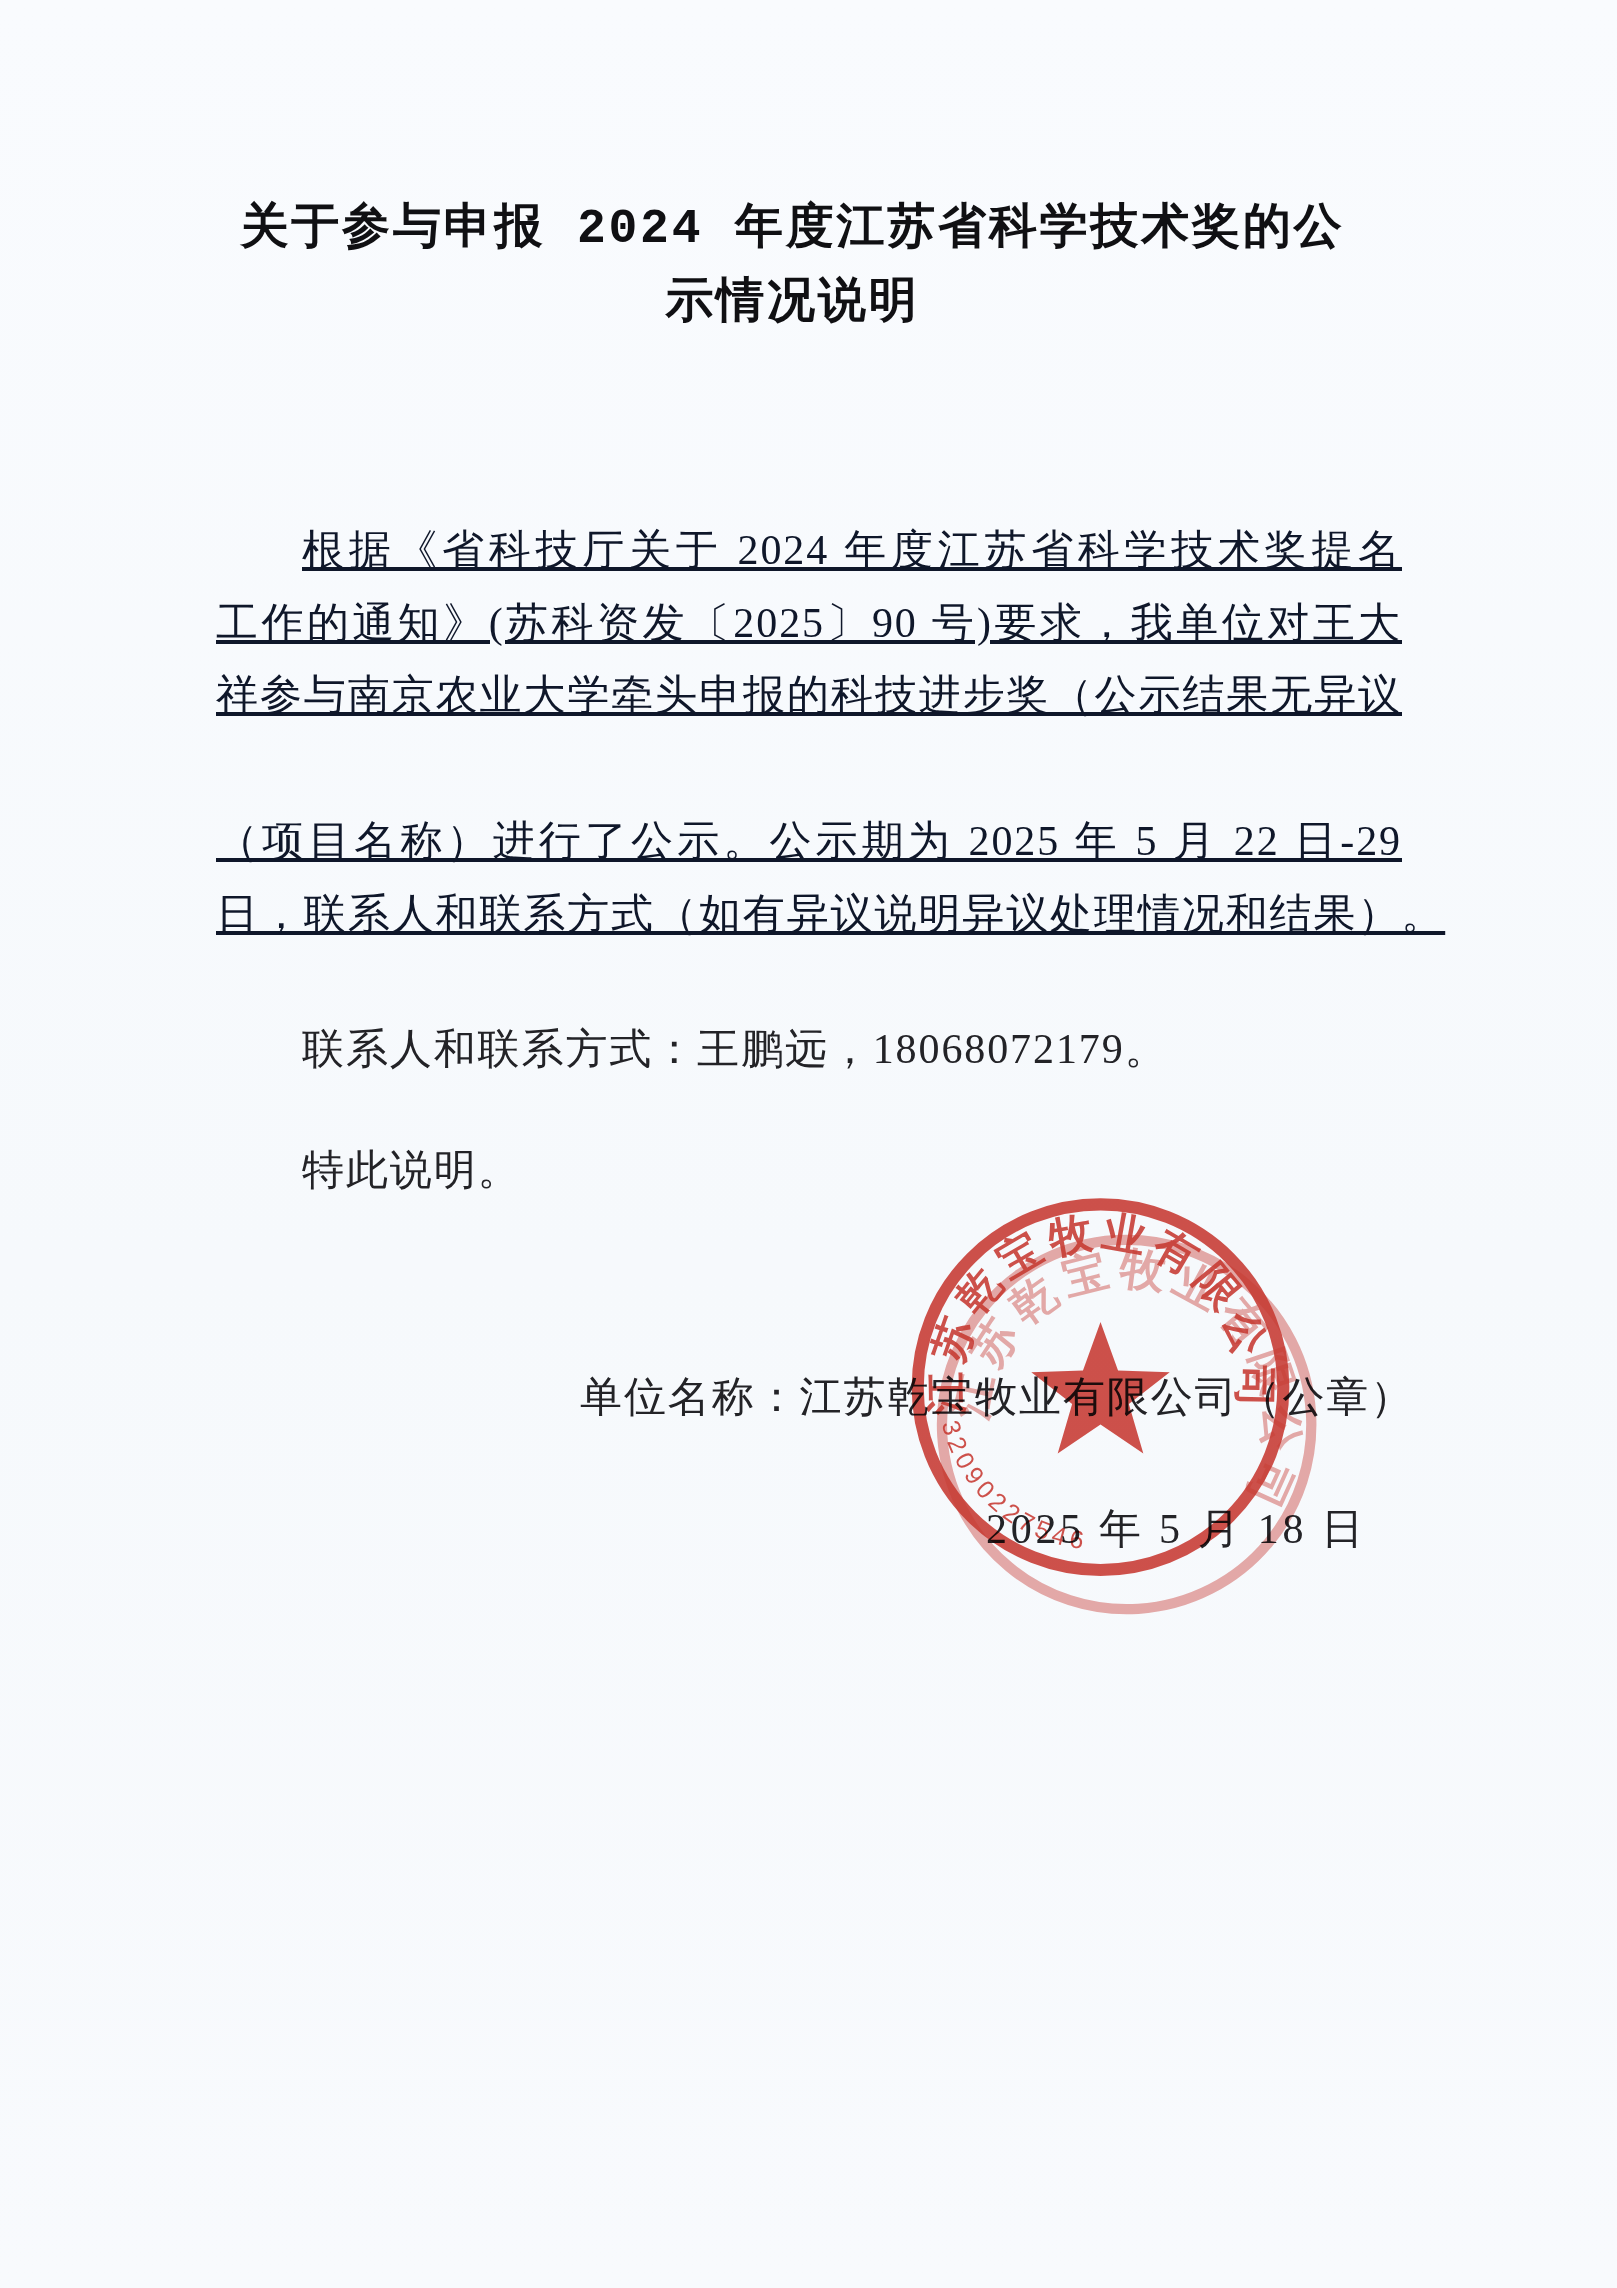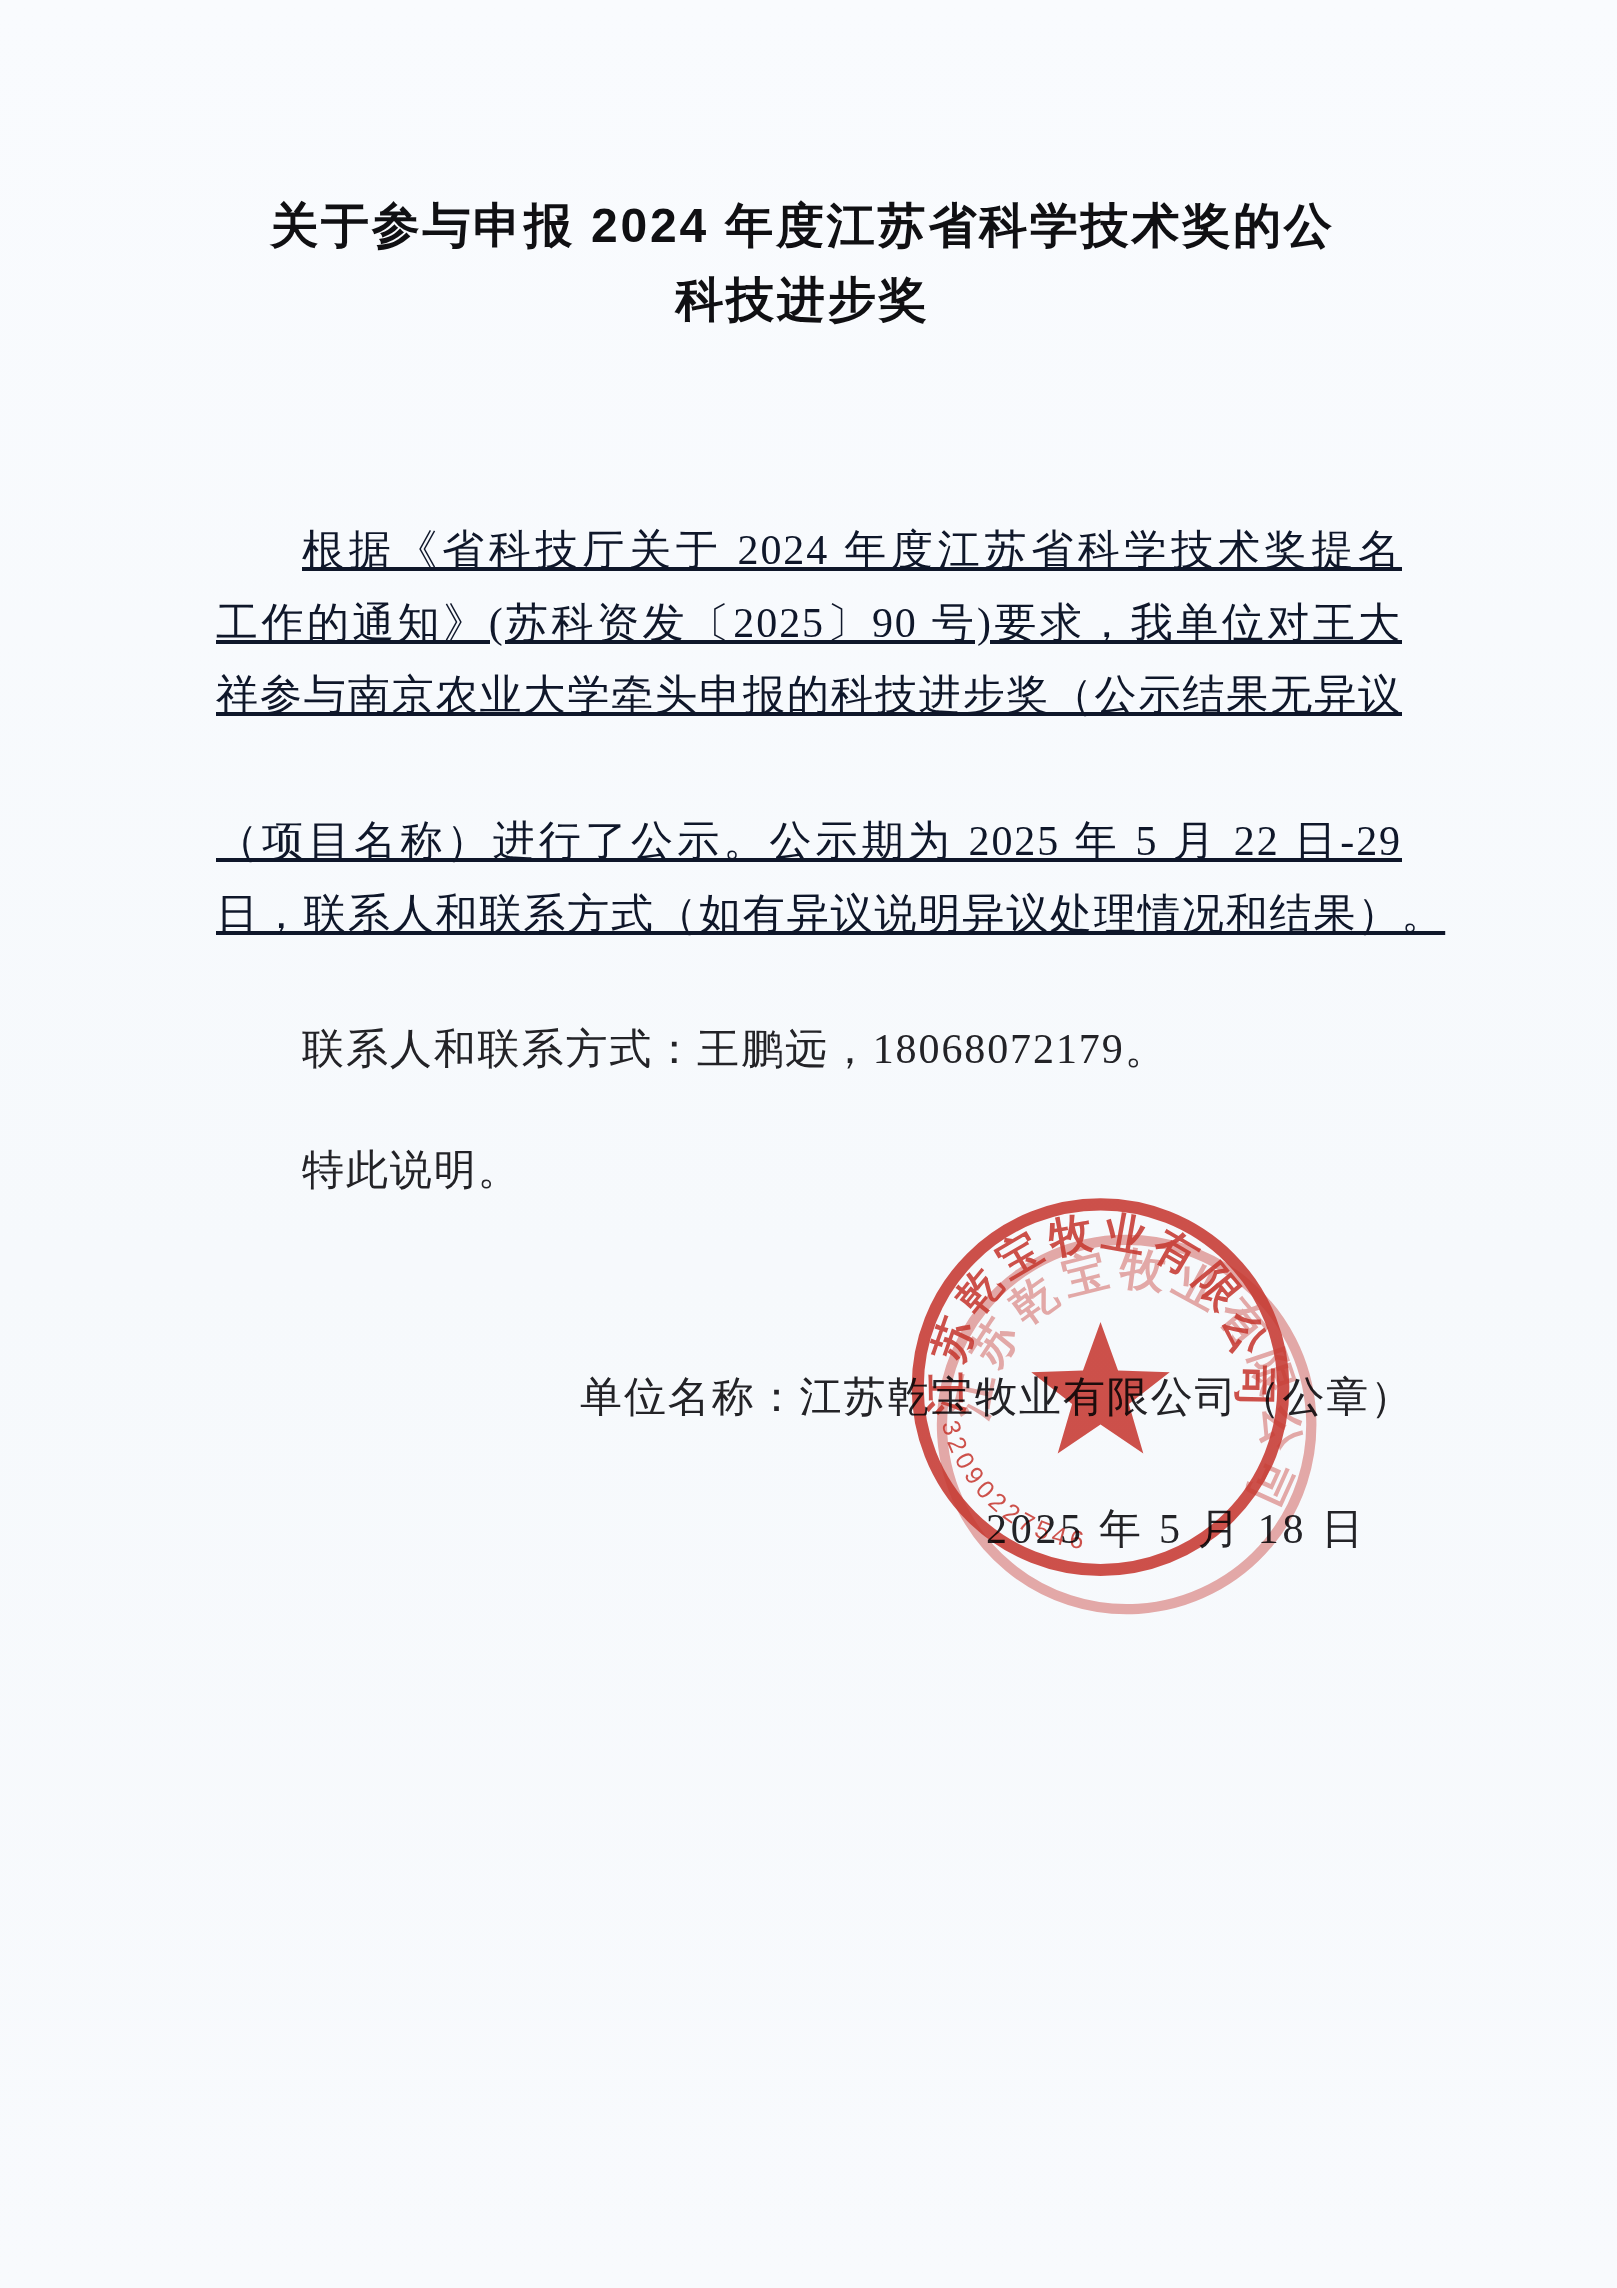--- a/index.html
+++ b/index.html
@@ -5,22 +5,22 @@
   html,body{margin:0;padding:0;}
   body{
     width:1617px;height:2289px;position:relative;overflow:hidden;
     background:#f8fafd;
     background-image:linear-gradient(180deg,#f9fbfe 0%,#f6f9fc 55%,#f8fafd 100%);
     font-family:"Liberation Serif",serif;
     color:#1d1d20;
   }
   .page{position:absolute;inset:0;}
   .title{
-    position:absolute;left:10px;width:1585px;text-align:center;
-    font-family:Liberation Sans, sans-serif;
+    position:absolute;left:0;width:1585px;text-align:center;
+    font-family:Liberation Mono, monospace;
     font-weight:bold;font-size:48px;color:#101013;letter-spacing:2.8px;
     white-space:nowrap;
   }
   .title.l1{top:194px;}
   .title.l2{top:268px;}
   .bodyline{
     position:absolute;left:216px;width:1186px;height:73px;
     font-size:42px;letter-spacing:1.9px;color:#0f172a;
     text-align:justify;text-align-last:justify;white-space:nowrap;text-decoration:underline;
   }
@@ -32,21 +32,21 @@
     position:absolute;left:872px;top:1168px;
     mix-blend-mode:multiply;
   }
 </style>
 </head>
 <body>
 
 <div class="page">
 
   <div class="title l1">关于参与申报 2024 年度江苏省科学技术奖的公</div>
-  <div class="title l2">科技进步奖</div>
+  <div class="title l2">示情况说明</div>
 
   <div class="bodyline indent" style="top:522px">根据《省科技厅关于 2024 年度江苏省科学技术奖提名</div>
   <div class="bodyline" style="top:595px">工作的通知》(苏科资发〔2025〕90 号)要求，我单位对王大</div>
   <div class="bodyline" style="top:667px">祥参与南京农业大学牵头申报的科技进步奖（公示结果无异议</div>
   <div class="bodyline" style="top:813px">（项目名称）进行了公示。公示期为 2025 年 5 月 22 日-29</div>
   <div class="bodyline" style="top:886px">日，联系人和联系方式（如有异议说明异议处理情况和结果）。</div>
 
   <div class="free" style="left:302px;top:1021px">联系人和联系方式：王鹏远，18068072179。</div>
 
   <div class="free" style="left:302px;top:1142px">特此说明。</div>

